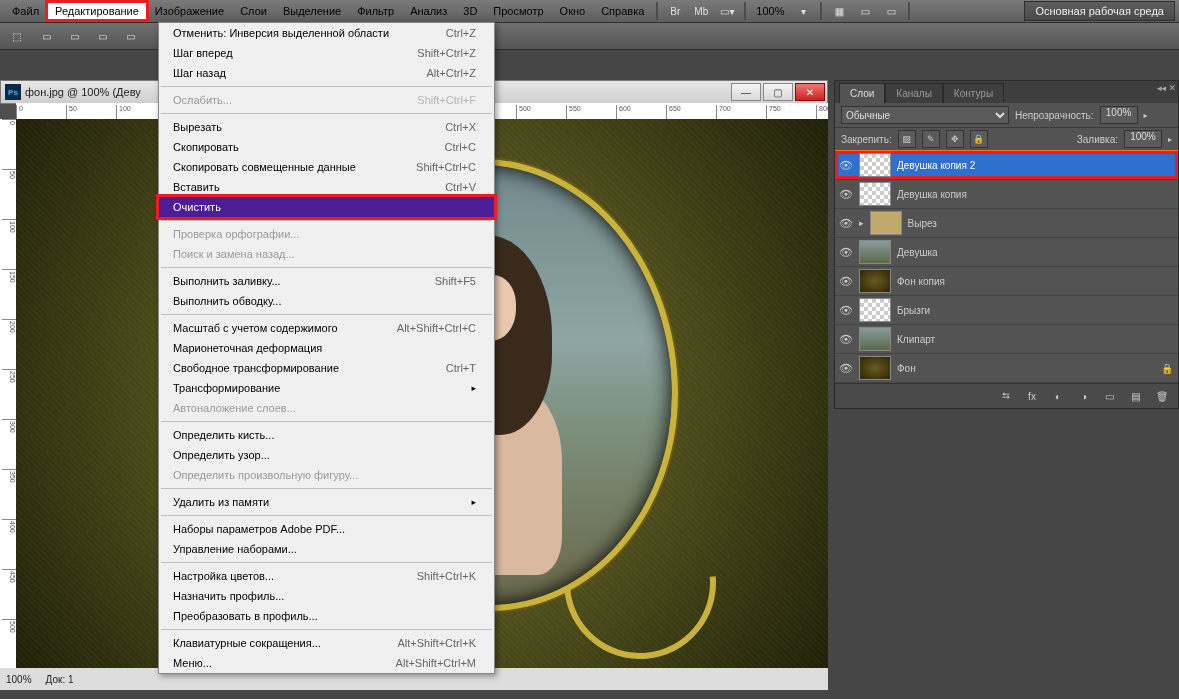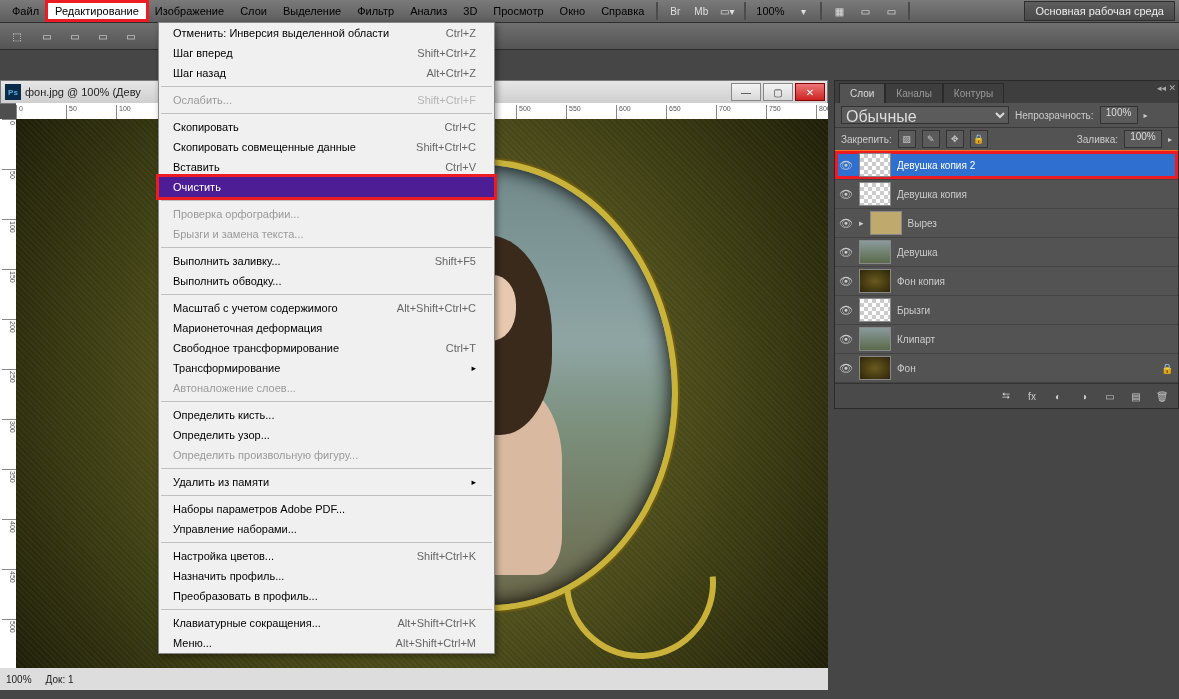--- a/index.html
+++ b/index.html
@@ -38,21 +38,21 @@
 .dropdown .row .sc{margin-left:auto;color:#666}
 .dropdown .row.dis .sc{color:#b4b4b4}
 .dropdown .row.sub::after{content:"▸";margin-left:auto;font-size:9px}
 .dropdown hr{border:none;border-top:1px solid #c0c0c0;margin:3px 2px}
 .dropdown .row.hl{background:#4c1d95;color:#fff;position:relative;box-shadow:0 0 0 3px #ed1c24}
 .panel{position:absolute;right:0;top:80px;width:343px;background:#535353;border:1px solid #2a2a2a}
 .panel .tabs{height:22px;background:#3e3e3e;display:flex;align-items:flex-end;padding-left:4px;gap:0}
 .panel .tab{padding:4px 10px;background:#535353;color:#ddd;border:1px solid #2a2a2a;border-bottom:none;font-size:10px}
 .panel .tab.inact{background:#3e3e3e;color:#999}
 .panel .opts{height:24px;display:flex;align-items:center;padding:0 6px;gap:6px;border-bottom:1px solid #3a3a3a}
-.panel select{background:#5b5b5b;color:#ddd;border:1px solid #333;font-size:16px;width:168px;height:18px}
+.panel select{background:#5b5b5b;color:#ddd;border:1px solid #333;font-size:10px;width:168px;height:18px}
 .panel .lbl{font-size:10px;color:#ccc}
 .panel .pct{width:36px;height:16px;background:#5b5b5b;border:1px solid #333;color:#ddd;font-size:10px;text-align:center}
 .panel .lockrow{height:22px;display:flex;align-items:center;padding:0 6px;gap:6px;border-bottom:1px solid #f97316;font-size:10px}
 .panel .lockrow .ic{width:16px;height:16px;background:#5b5b5b;border:1px solid #333;display:flex;align-items:center;justify-content:center;font-size:9px}
 .layers{max-height:290px;overflow:hidden}
 .layer{height:28px;display:flex;align-items:center;border-bottom:1px solid #434343;padding:0 4px;gap:6px}
 .layer.sel{background:#2f6fd0;color:#fff;box-shadow:0 0 0 3px #ed1c24 inset}
 .eye{width:14px;height:14px;display:flex;align-items:center;justify-content:center;color:#ccc}
 .thumb{width:30px;height:22px;border:1px solid #888;background:#333}
 .thumb.trans{background:repeating-conic-gradient(#ccc 0 25%,#fff 0 50%) 0 0/8px 8px}
@@ -179,40 +179,44 @@
       <span>Шаг назад</span>
       <span class="sc">Alt+Ctrl+Z</span>
     </div>
     <hr>
     <div class="row dis">
       <span>Ослабить...</span>
       <span class="sc">Shift+Ctrl+F</span>
     </div>
     <hr>
     <div class="row">
+      <span>Вырезать</span>
+      <span class="sc">Ctrl+X</span>
+    </div>
+    <div class="row">
       <span>Скопировать</span>
       <span class="sc">Ctrl+C</span>
     </div>
     <div class="row">
       <span>Скопировать совмещенные данные</span>
       <span class="sc">Shift+Ctrl+C</span>
     </div>
     <div class="row">
       <span>Вставить</span>
       <span class="sc">Ctrl+V</span>
     </div>
     <div class="row hl">
       <span>Очистить</span>
     </div>
     <hr>
     <div class="row dis">
       <span>Проверка орфографии...</span>
     </div>
     <div class="row dis">
-      <span>Брызги и замена текста...</span>
+      <span>Поиск и замена назад...</span>
     </div>
     <hr>
     <div class="row">
       <span>Выполнить заливку...</span>
       <span class="sc">Shift+F5</span>
     </div>
     <div class="row">
       <span>Выполнить обводку...</span>
     </div>
     <hr>

